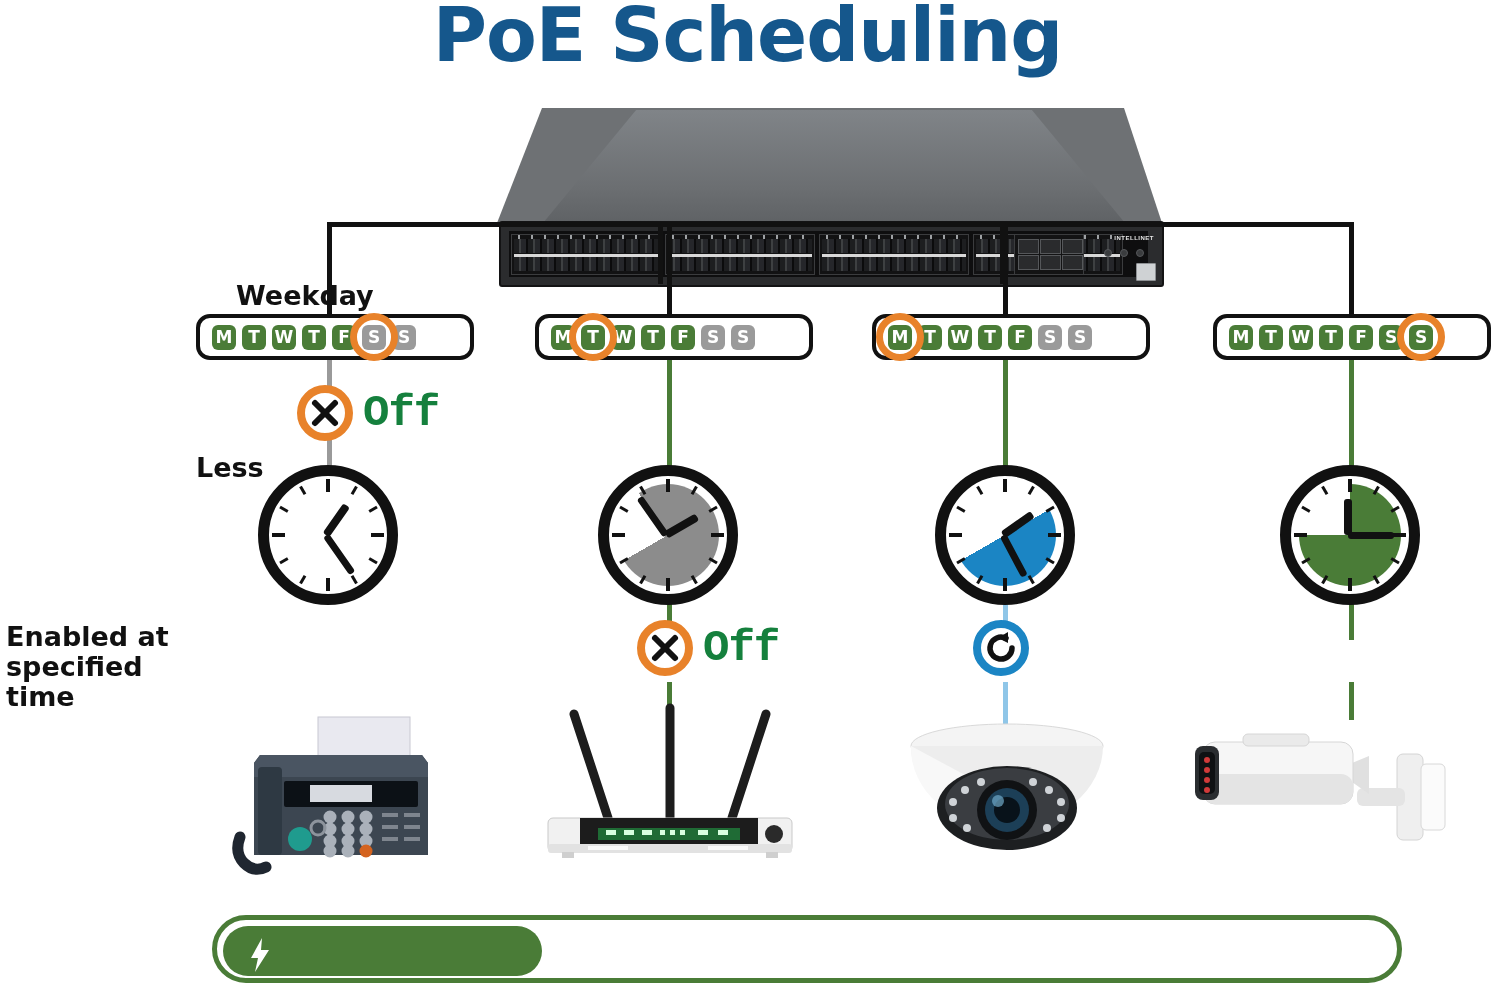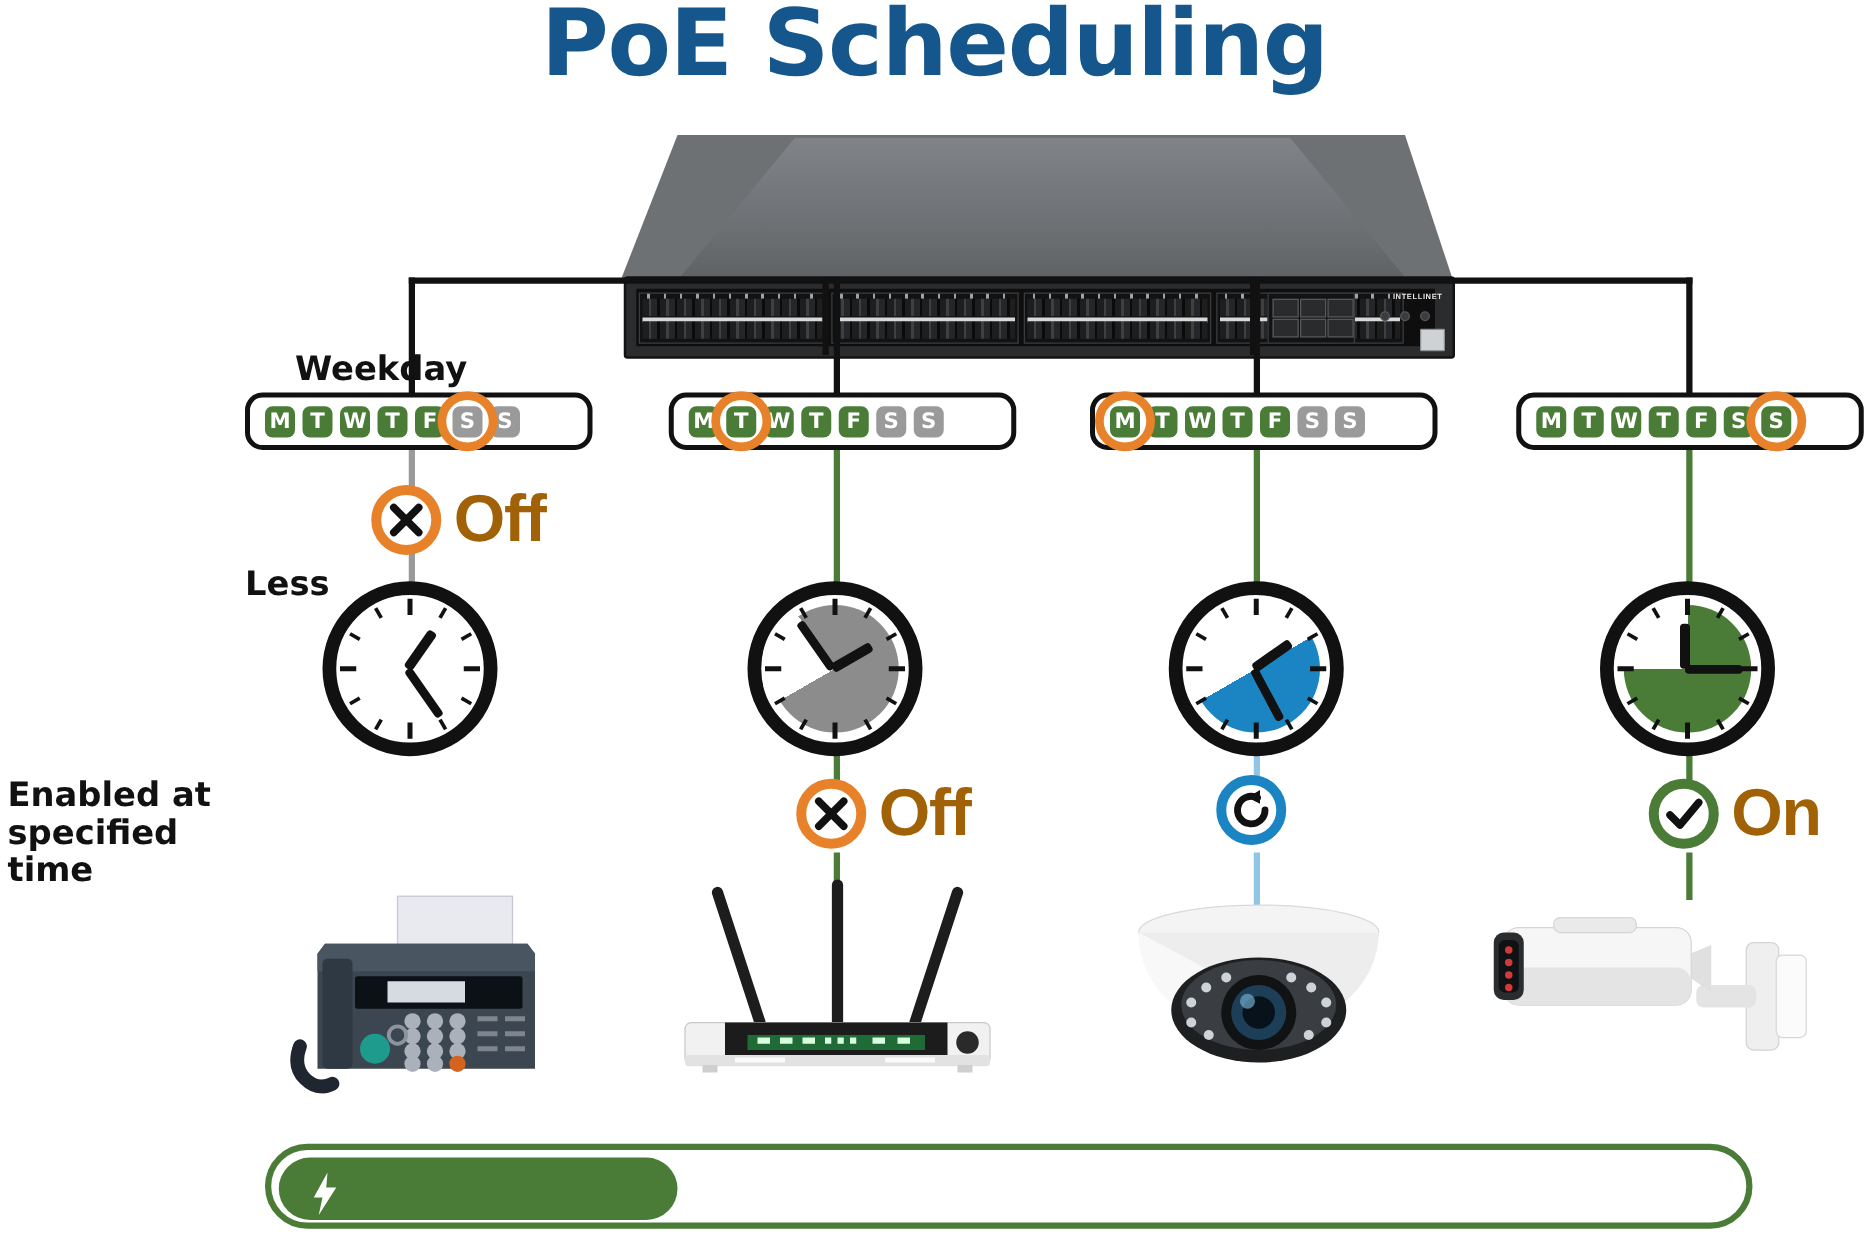--- a/index.html
+++ b/index.html
@@ -60,22 +60,22 @@
              font-family:"DejaVu Sans","Liberation Sans",sans-serif;}
   .smalllabel{position:absolute;font-size:27px;font-weight:bold;color:#111;
              font-family:"DejaVu Sans","Liberation Sans",sans-serif;}
 
   
   .badge{position:absolute;display:flex;align-items:center;gap:10px;}
   .bcirc{width:56px;height:56px;border-radius:50%;border:8px solid #e8822a;background:#fff;
          box-sizing:border-box;position:relative;flex:none;}
   .bcirc.blue{border-color:#1b85c4;}
   .bcirc.green{border-color:#4a7c37;}
-  .btext{font-size:53px;font-weight:bold;color:#a16207;letter-spacing:-1px;
-         font-family:Liberation Sans, sans-serif;white-space:nowrap;}
+  .btext{font-size:44px;font-weight:bold;color:#15803d;letter-spacing:-1px;
+         font-family:Liberation Mono, monospace;white-space:nowrap;}
 
   
   .clock{position:absolute;width:140px;height:140px;border-radius:50%;
          border:11px solid #111;background:#fff;box-sizing:border-box;}
   .wedge{position:absolute;left:8px;top:8px;width:102px;height:102px;border-radius:50%;}
   .tick{position:absolute;left:50%;top:3px;width:3px;height:9px;background:#111;
         transform-origin:50% 56px;margin-left:-1.5px;}
   .tick.maj{height:13px;width:4px;margin-left:-2px;}
   .hand{position:absolute;background:#111;border-radius:3px;transform-origin:0% 50%;}
 
@@ -305,28 +305,20 @@
 
   <div class="badge" style="left:973px;top:620px;">
     <div class="bcirc blue">
       <svg width="40" height="40" viewBox="0 0 40 40" style="position:absolute;left:0;top:0;">
         <path d="M31 20 A11 11 0 1 1 25 10.3" fill="none" stroke="#111" stroke-width="5.5" stroke-linecap="round"></path>
         <polygon points="27,4 27,15 17,10" fill="#111"></polygon>
       </svg>
     </div>
   </div>
 
-  <div class="badge" style="left:1319px;top:620px;">
-    <div class="bcirc green">
-      <svg width="40" height="40" viewBox="0 0 40 40" style="position:absolute;left:0;top:0;">
-        <polyline points="9,21 17,29 32,11" fill="none" stroke="#111" stroke-width="6" stroke-linecap="round" stroke-linejoin="round"></polyline>
-      </svg>
-    </div>
-    <div class="btext">On</div>
-  </div>
 
   <svg class="dev" style="left:222px;top:715px;" width="230" height="160" viewBox="0 0 230 160">
     <rect x="96" y="2" width="92" height="58" fill="#e9e9f0" stroke="#c8c8d2"></rect>
     <path d="M32 48 L38 40 L200 40 L206 48 L206 140 L32 140 Z" fill="#3c4651"></path>
     <path d="M32 48 L38 40 L200 40 L206 48 L206 62 L32 62 Z" fill="#4a5562"></path>
     <rect x="62" y="66" width="134" height="26" rx="2" fill="#0c1116"></rect>
     <rect x="88" y="70" width="62" height="17" fill="#d7dae0"></rect>
     <rect x="36" y="52" width="24" height="88" rx="4" fill="#2e3943"></rect>
     <g fill="#aab1ba">
       <circle cx="108" cy="102" r="6.5"></circle>

